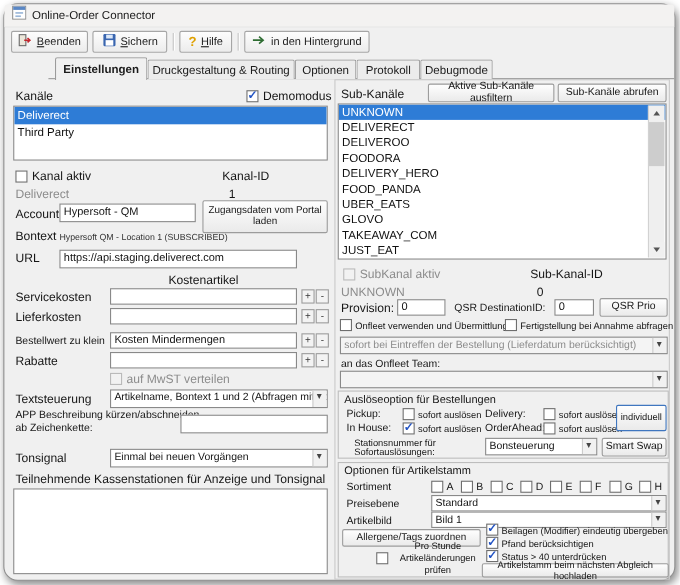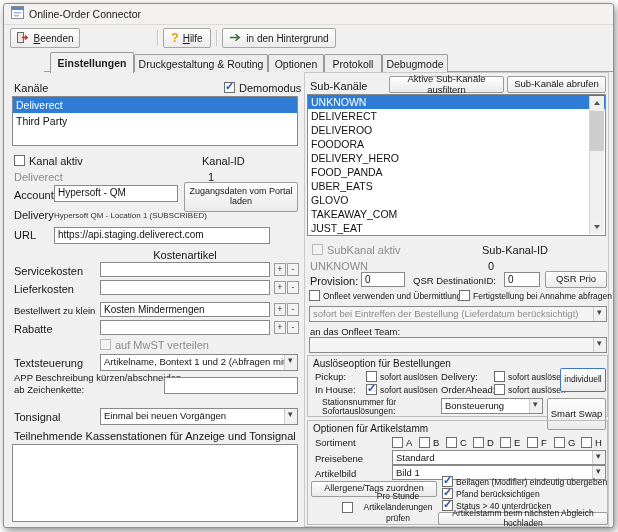--- a/index.html
+++ b/index.html
@@ -1,18 +1,18 @@
 <!DOCTYPE html>
 <html><head>
 <meta charset="utf-8">
 <style>
   * { margin:0; padding:0; box-sizing:border-box; font-family:"Liberation Sans", sans-serif; }
   html,body { width:618px; height:532px; background:#ffffff; overflow:hidden; position:relative; }
   .window { position:absolute; left:3px; top:3px; width:611px; height:525px; background:#f0f0f0;
-            border:1px solid #8f8f8f; border-radius:3px; box-shadow:2px 3px 8px rgba(0,0,0,.45); }
+            border:1px solid #8f8f8f; border-radius:13px; box-shadow:2px 3px 8px rgba(0,0,0,.45); }
   .titlebar { position:absolute; left:0; top:0; right:0; height:21px; background:#f3f2f1;
               border-bottom:1px solid #dcdcdc; border-radius:3px 3px 0 0;
               display:flex; align-items:center; padding-left:7px; gap:5px; }
   .title { font-size:10.5px; color:#1c1c1c; }
   .toolbar { position:absolute; left:0; top:21px; right:0; height:27px; }
   .tbtn { position:absolute; top:3px; height:20px; border:1px solid #a6a6a6;
           background:linear-gradient(#fdfdfd,#ececec); display:flex; align-items:center; justify-content:center;
           gap:4px; font-size:10px; color:#1c1c1c; border-radius:2px; cursor:default; }
   .tlabel { display:block; }
   .u .tlabel::first-letter { text-decoration:underline; }
@@ -76,20 +76,28 @@
 
   <div class="toolbar">
     <button class="tbtn u" style="left:6px;width:70px">
       <span><svg width="13" height="13" viewBox="0 0 13 13">
             <rect x="1.5" y="1.5" width="6" height="10" fill="#ece7da" stroke="#6b6b6b"></rect>
             <path d="M6 6.5h5" stroke="#c1272d" stroke-width="1.4" fill="none"></path>
             <path d="M9 4.5l2.2 2-2.2 2" fill="none" stroke="#c1272d" stroke-width="1.4"></path>
           </svg></span>
       <span class="tlabel">Beenden</span>
     </button>
+    <button class="tbtn u" style="left:80px;width:68px">
+      <span><svg width="13" height="13" viewBox="0 0 13 13">
+            <rect x="1" y="1" width="11" height="11" rx="1" fill="#3a66b0"></rect>
+            <rect x="3.5" y="1.5" width="6" height="3.5" fill="#dce8f8"></rect>
+            <rect x="3" y="6.5" width="7" height="5" fill="#ffffff"></rect>
+          </svg></span>
+      <span class="tlabel">Sichern</span>
+    </button>
     <span class="tsep" style="left:153px"></span>
     <button class="tbtn u" style="left:159px;width:48px">
       <span style="color:#dfa000;font-weight:bold;font-size:12px;line-height:12px">?</span>
       <span class="tlabel">Hilfe</span>
     </button>
     <span class="tsep" style="left:212px"></span>
     <button class="tbtn" style="left:218px;width:114px">
       <span><svg width="13" height="11" viewBox="0 0 14 11">
             <path d="M1 5.5h9" stroke="#2e6d32" stroke-width="1.6" fill="none"></path>
             <path d="M7 2l4 3.5L7 9" fill="none" stroke="#2e6d32" stroke-width="1.6"></path>
@@ -119,21 +127,21 @@
 
     <span class="cb" style="left:10px;top:83px"></span>
     <span class="lbl" style="left:25px;top:83px">Kanal aktiv</span>
     <span class="lbl" style="left:198px;top:83px">Kanal-ID</span>
     <span class="lbl dis" style="left:10px;top:99px">Deliverect</span>
     <span class="lbl" style="left:204px;top:99px">1</span>
 
     <span class="lbl" style="left:10px;top:117px">Account</span>
     <div class="input" style="left:50px;top:113px;width:124px;height:17px">Hypersoft - QM</div>
     <button class="btn" style="left:180px;top:110px;width:114px;height:30px;font-size:9px">Zugangsdaten vom Portal laden</button>
-    <span class="lbl" style="left:10px;top:137px">Delivery</span>
+    <span class="lbl" style="left:10px;top:137px">Bontext</span>
     <span class="lbl tiny" style="left:50px;top:139px">Hypersoft QM - Location 1 (SUBSCRIBED)</span>
 
     <span class="lbl" style="left:10px;top:157px">URL</span>
     <div class="input" style="left:50px;top:155px;width:216px;height:17px">https://api.staging.deliverect.com</div>
 
     <span class="lbl center" style="left:96px;top:177px;width:170px">Kostenartikel</span>
 
     <span class="lbl" style="left:10px;top:193px">Servicekosten</span>
     <div class="input" style="left:96px;top:190px;width:170px;height:15px"></div>
     <button class="spin" style="left:270px;top:191px">+</button>
@@ -245,21 +253,21 @@
     <span class="lbl xs" style="left:504px;top:313px">sofort auslösen</span>
 
     <button class="btn primary" style="left:556px;top:296px;width:46px;height:24px;font-size:8.5px">individuell</button>
 
     <span class="lbl xs" style="left:318px;top:325px">Stationsnummer für</span>
     <span class="lbl xs" style="left:318px;top:334px">Sofortauslösungen:</span>
     <div class="combo" style="left:437px;top:326px;width:102px;height:16px">
       <span class="ct">Bonsteuerung</span>
       <span class="arrow"></span>
     </div>
-    <button class="btn" style="left:543px;top:326px;width:59px;height:32px">Smart Swap</button>
+    <button class="btn" style="left:543px;top:326px;width:59px;height:17px">Smart Swap</button>
 
     <div class="grp" style="left:303px;top:348px;width:301px;height:105px"></div>
     <span class="grp-title" style="left:309px;top:351px">Optionen für Artikelstamm</span>
 
     <span class="lbl small" style="left:311px;top:365px">Sortiment</span>
     <span class="cb" style="left:388px;top:365px"></span>
     <span class="lbl small" style="left:402px;top:365px">A</span>
     <span class="cb" style="left:415px;top:365px"></span>
     <span class="lbl small" style="left:429px;top:365px">B</span>
     <span class="cb" style="left:442px;top:365px"></span>

